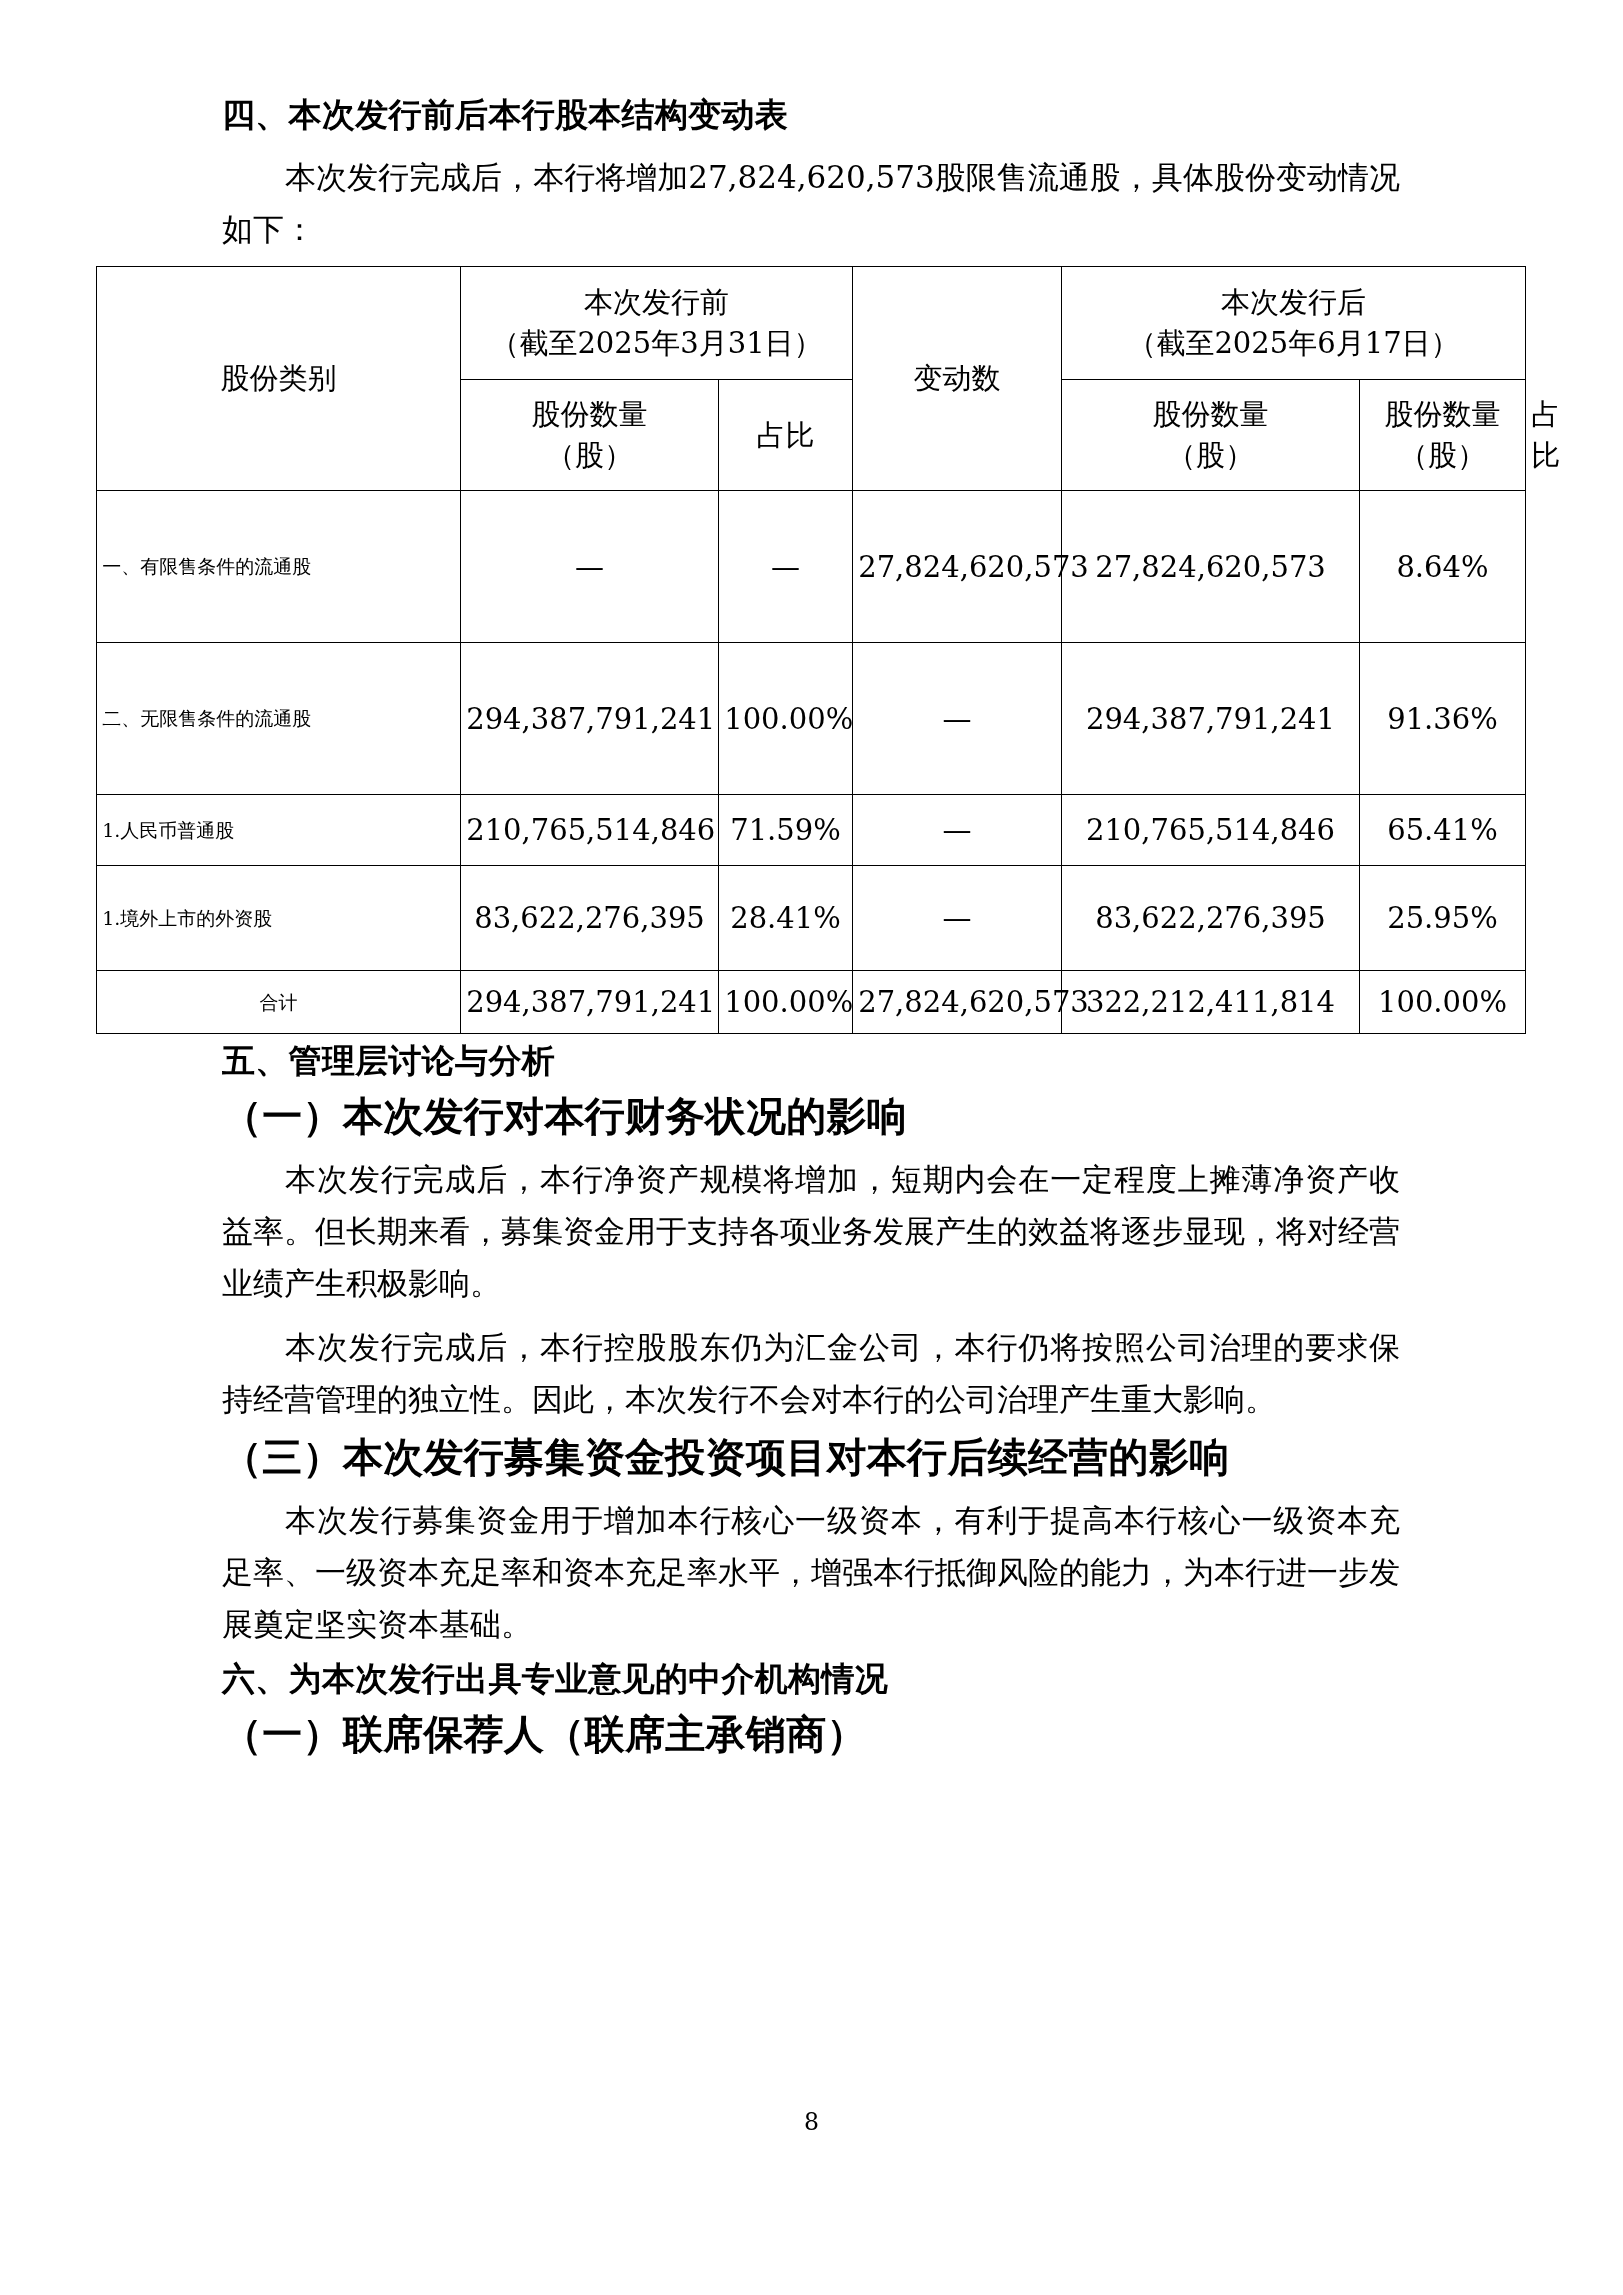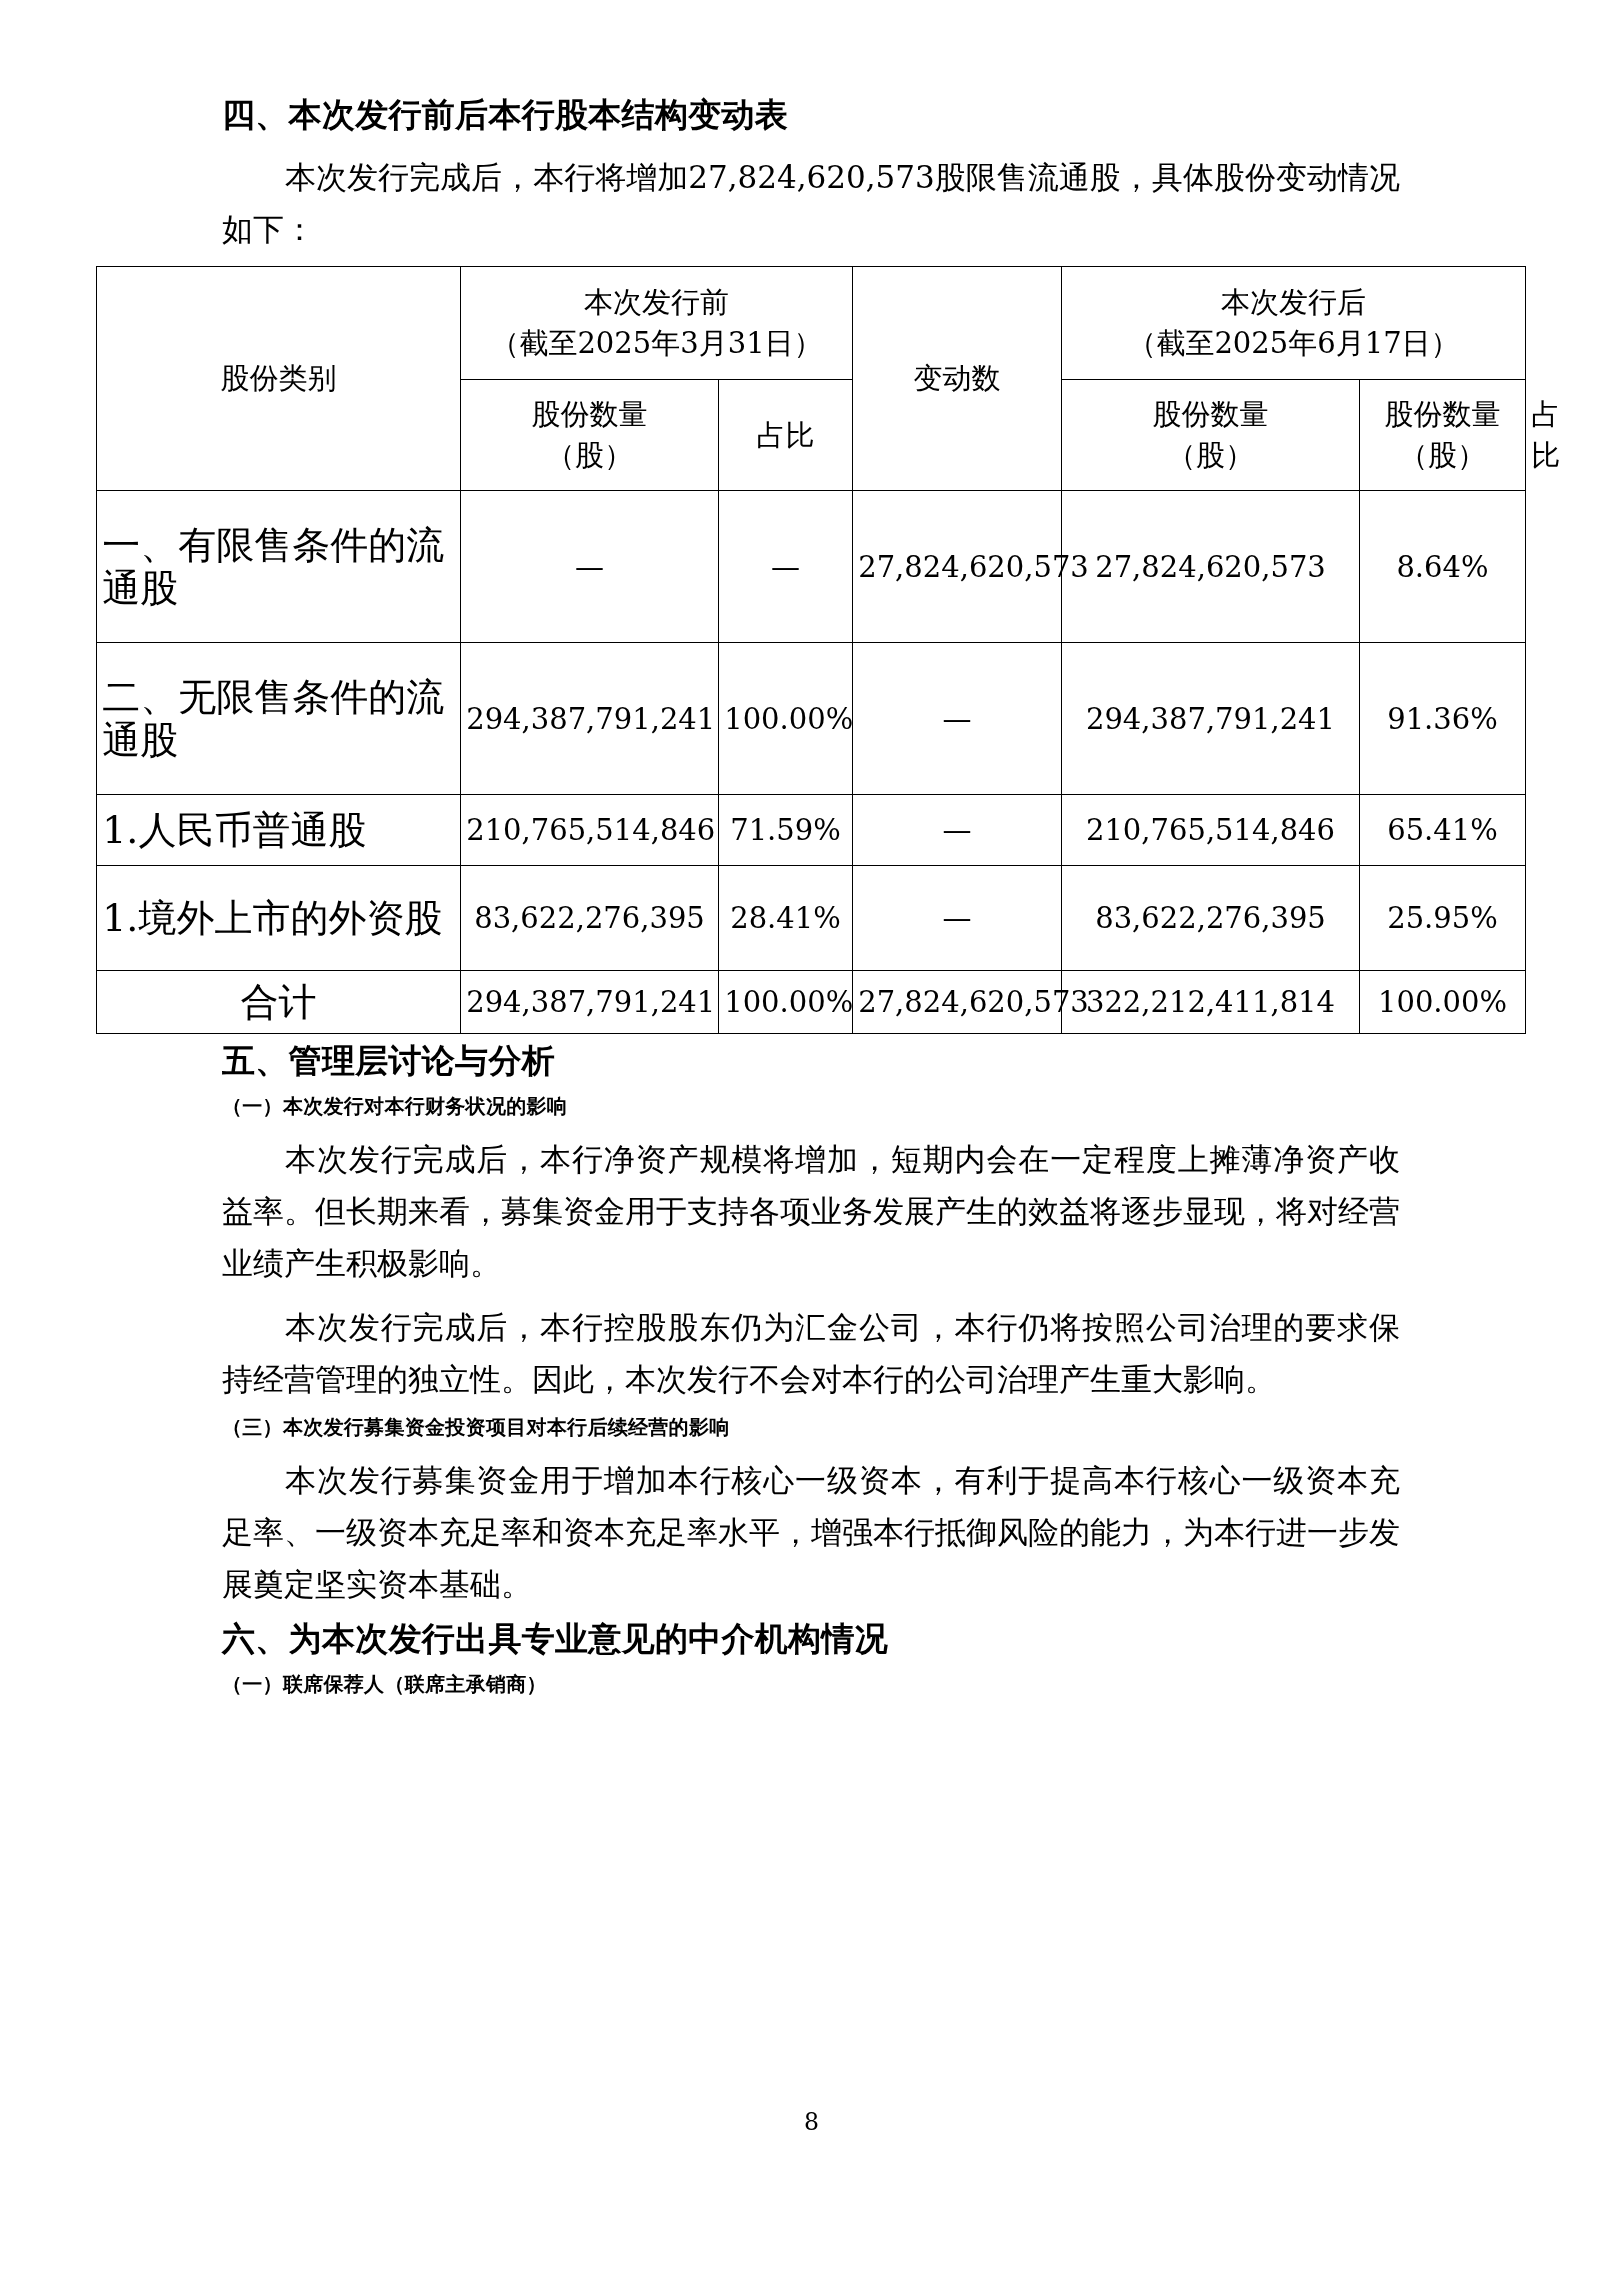--- a/index.html
+++ b/index.html
@@ -32,21 +32,21 @@
 
   
   .h-lvl1 {
     font-size: 33px;
     font-weight: bold;
     line-height: 1.0;
     margin: 0 0 19.6px 0;
     letter-spacing: 0.3px;
   }
   .h-lvl2 {
-    font-size: 20px;
+    font-size: 40px;
     font-weight: bold;
     line-height: 1.0;
     margin: 0 0 17px 0;
     letter-spacing: 0.3px;
   }
   .para {
     font-size: 31px;
     line-height: 52px;
     margin: 0;
     text-align: justify;
@@ -81,21 +81,21 @@
   .c-left   { text-align: left; }
   .b        { font-weight: bold; }
   .rowtall-1 { height: 152px; }
   .rowtall-2 { height: 152px; }
   .rowtall-3 { height: 71px; }
   .rowtall-4 { height: 105px; }
   .rowtall-5 { height: 63px; }
   .hdr-r1 { height: 113px; }
   .hdr-r2 { height: 111px; }
   .cell-num { font-size: 29px; white-space: nowrap; }
-  .cell-lbl { font-size: 38px; line-height: 43px; }
+  .cell-lbl { font-size: 19px; line-height: 43px; }
 
   
   .pagenum {
     position: absolute;
     left: 0;
     top: 2108px;
     width: 1623px;
     text-align: center;
     font-size: 23.6px;
     font-family: "DejaVu Serif", "Liberation Serif", serif;

